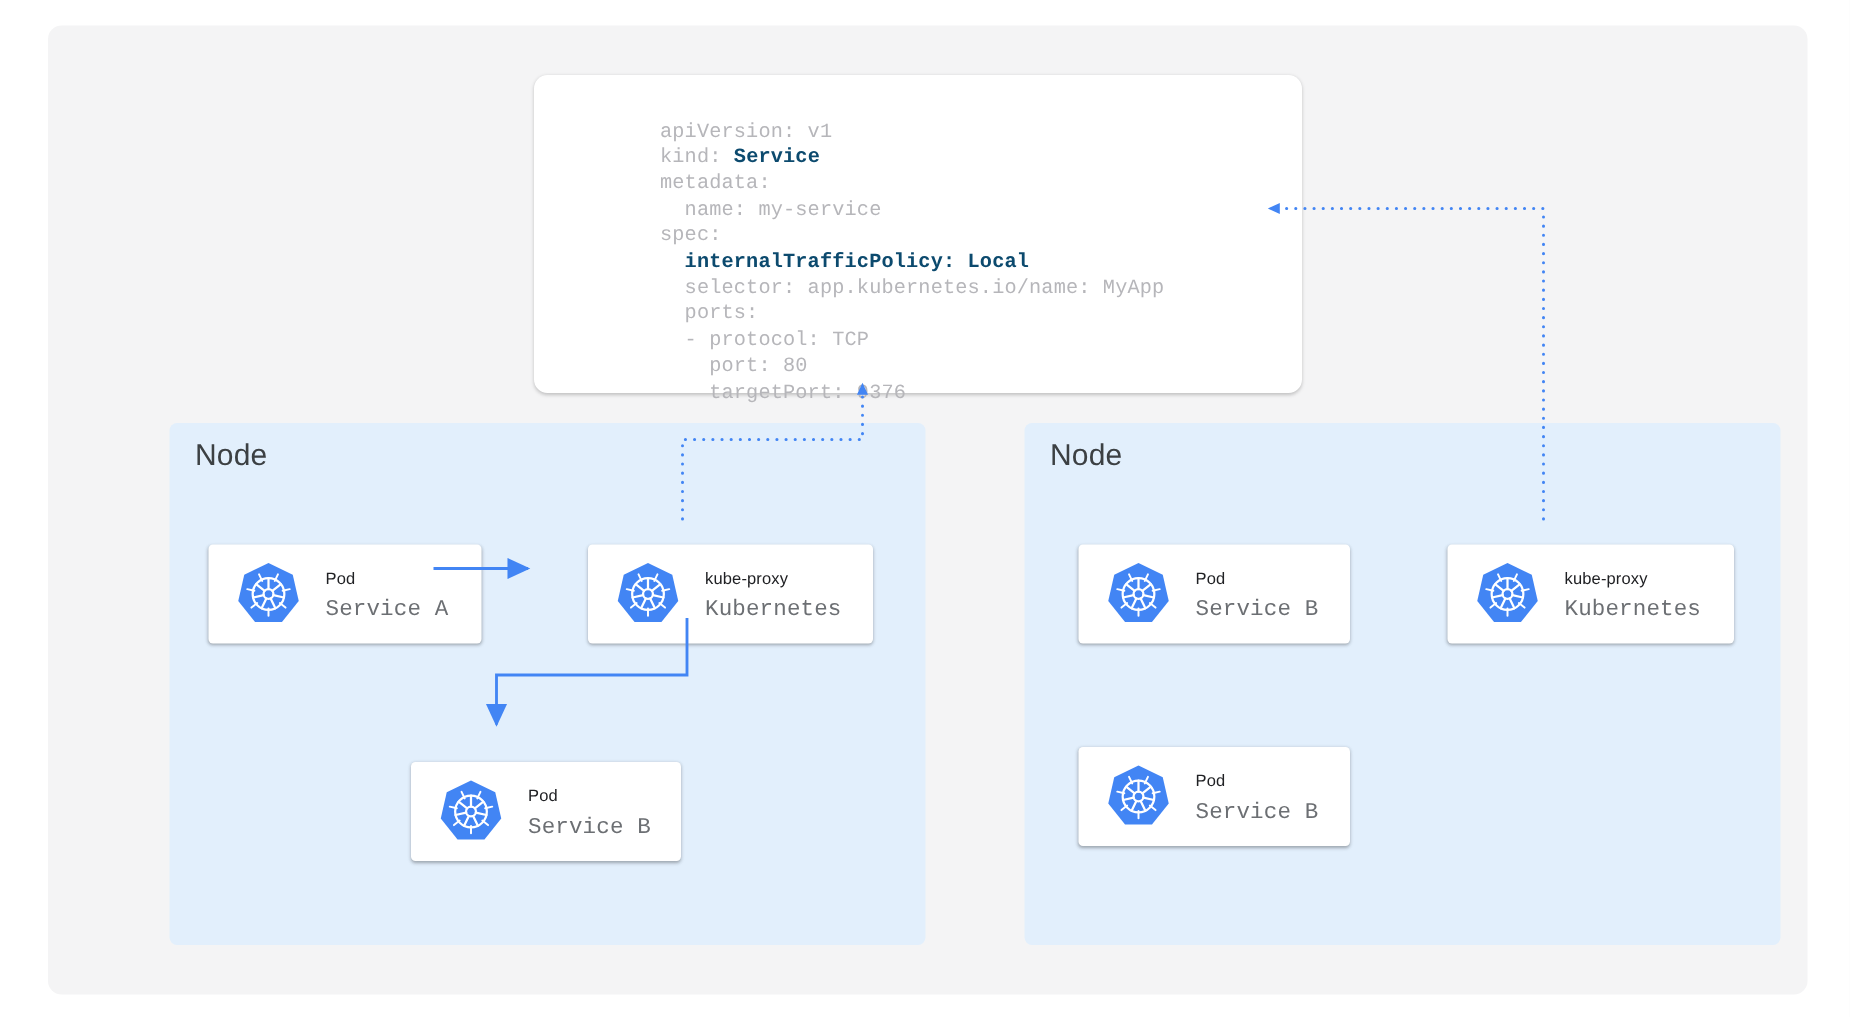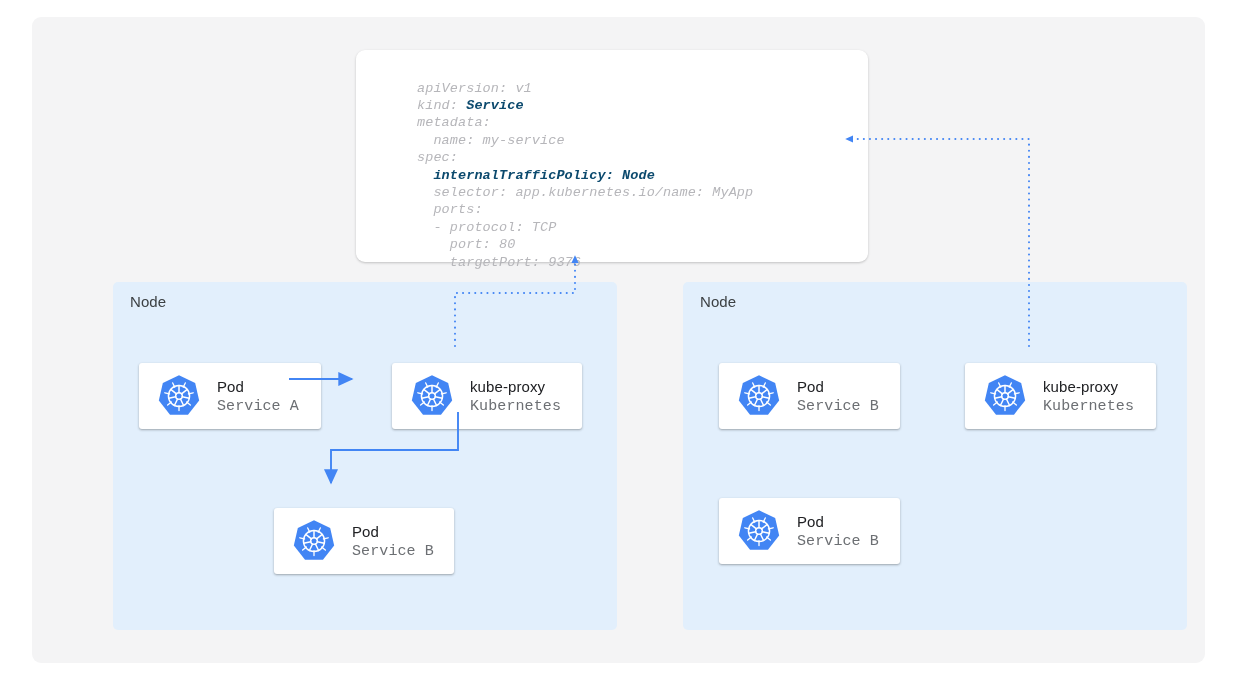--- a/index.html
+++ b/index.html
@@ -33,24 +33,23 @@
     top: 33px;
     width: 512px;
     height: 212px;
     background: #ffffff;
     border-radius: 9px;
     box-shadow: 0 1px 3px rgba(0,0,0,0.14), 0 1px 2px rgba(0,0,0,0.08);
     box-sizing: border-box;
   }
   #yaml-code {
     position: absolute;
-    left: 61px;
+    left: 84px;
     top: 16px;
     font-family: "Liberation Mono", "DejaVu Sans Mono", monospace;
-    font-style: italic;
     font-size: 13.5px;
     line-height: 17.4px;
     color: #b6b6ba;
     white-space: pre;
     letter-spacing: 0.1px;
   }
   #yaml-code .k-bold {
     font-weight: bold;
     color: #0c4a6e;
   }
@@ -60,21 +59,21 @@
     position: absolute;
     background: #e2effc;
     border-radius: 5px;
   }
   #node-left  { left: 81px;  top: 265px; width: 504px; height: 348px; }
   #node-right { left: 651px; top: 265px; width: 504px; height: 348px; }
   .node-label {
     position: absolute;
     left: 17px;
     top: 11px;
-    font-size: 15px;
+    font-size: 20px;
     color: #3c4043;
     letter-spacing: 0.1px;
   }
 
   
   .card {
     position: absolute;
     background: #ffffff;
     border-radius: 3px;
     box-shadow: 0 1px 2px rgba(60,64,67,0.30), 0 1px 3px rgba(60,64,67,0.15);
@@ -88,21 +87,21 @@
     width: 44px;
     height: 44px;
   }
   .card .card-text {
     margin-left: 16px;
     display: flex;
     flex-direction: column;
     justify-content: center;
   }
   .card .card-title {
-    font-size: 15px;
+    font-size: 11px;
     color: #202124;
     line-height: 21px;
     letter-spacing: 0.1px;
   }
   .card .card-sub {
     font-size: 15px;
     color: #6c6f73;
     line-height: 20px;
     letter-spacing: 0.1px;
     font-family: Liberation Mono, monospace;
@@ -130,21 +129,21 @@
 <body>
 
 <div id="canvas">
 
   <div id="yaml-card">
     <pre id="yaml-code">apiVersion: v1
 kind: <span class="k-bold">Service</span>
 metadata:
   name: my-service
 spec:
-<span class="k-bold">  internalTrafficPolicy: Node</span>
+<span class="k-bold">  internalTrafficPolicy: Local</span>
   selector: app.kubernetes.io/name: MyApp
   ports:
   - protocol: TCP
     port: 80
     targetPort: 9376</pre>
   </div>
 
   <div id="node-left" class="node-panel">
     <div class="node-label">Node</div>
   </div>

